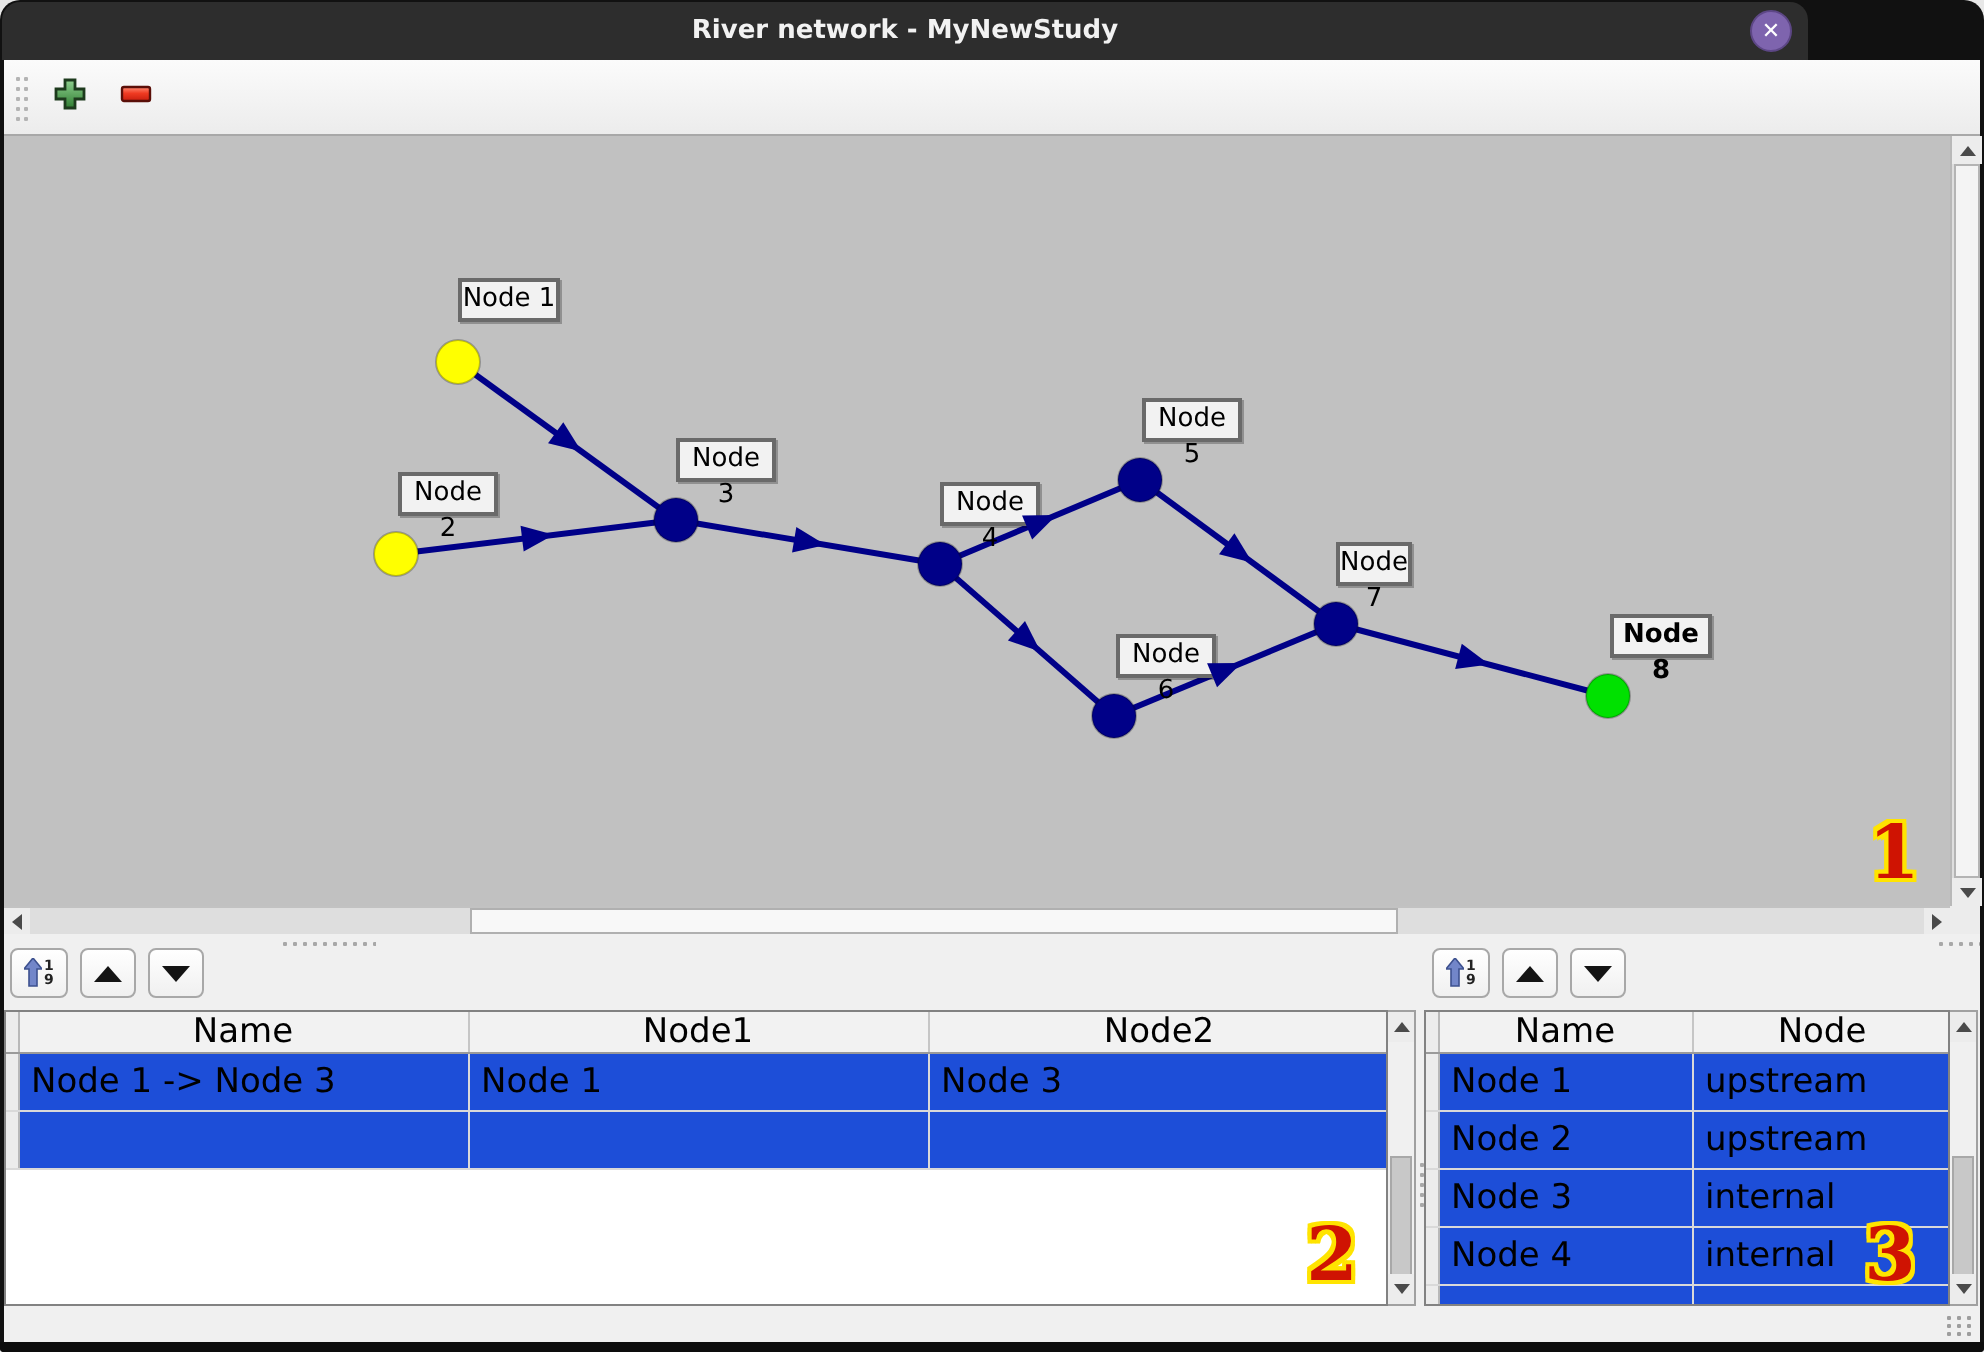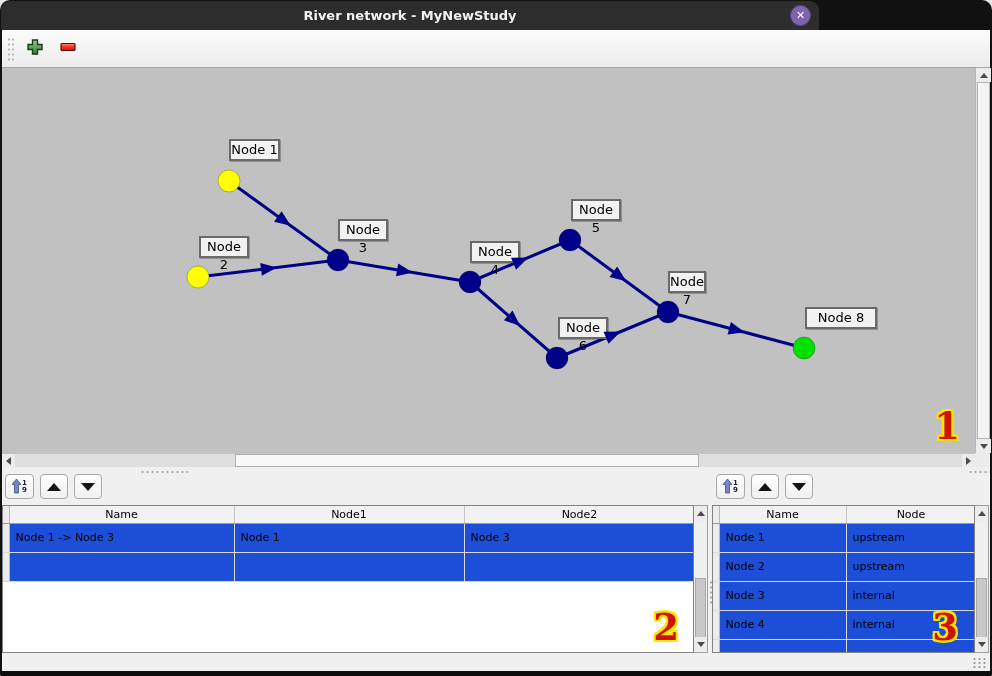--- a/index.html
+++ b/index.html
@@ -1,19 +1,19 @@
 <!DOCTYPE html>
 <html><head>
 <meta charset="utf-8">
 <style>
   html,body{margin:0;padding:0;background:#e8e8e8;font-family:"DejaVu Sans","Liberation Sans",sans-serif;}
   *{box-sizing:border-box;}
   .window{position:relative;width:992px;height:676px;background:#111;border-radius:10px 10px 2px 2px;overflow:hidden;}
   
-  .titlebar{position:absolute;left:1px;top:1px;width:818px;height:29px;background:#2d2d2d;border-radius:9px 9px 0 0;display:flex;align-items:center;justify-content:center;}
+  .titlebar{position:absolute;left:1px;top:1px;width:903px;height:29px;background:#2d2d2d;border-radius:9px 9px 0 0;display:flex;align-items:center;justify-content:center;}
   .title{color:#f2f2f2;font-size:13px;font-weight:bold;}
   .close-btn{position:absolute;right:8px;top:4px;width:21px;height:21px;border-radius:50%;background:#7e64ae;border:1px solid #5d4786;display:flex;align-items:center;justify-content:center;cursor:pointer;}
   .close-x{color:#fff;font-size:11px;font-weight:bold;line-height:1;}
   
   .toolbar{position:absolute;left:2px;top:30px;width:988px;height:38px;background:linear-gradient(#fbfbfb,#ececec);border-bottom:1px solid #a8a8a8;display:flex;align-items:center;}
   .tb-grip{width:7px;height:24px;margin-left:5px;margin-right:8px;background-image:radial-gradient(circle,#b4b4b4 1px,transparent 1.2px);background-size:4px 5px;}
   .tb-btn{width:26px;height:26px;border:none;background:transparent;display:flex;align-items:center;justify-content:center;margin-right:7px;padding:0;cursor:pointer;}
   
   .canvas{position:absolute;left:2px;top:68px;width:973px;height:385px;background:#c1c1c1;overflow:hidden;}
   .canvas svg{position:absolute;left:0;top:0;}
@@ -36,21 +36,21 @@
   .splitter-dots-h2{position:absolute;left:966px;top:3px;width:22px;height:4px;background-image:radial-gradient(circle,#a8a8a8 1px,transparent 1.2px);background-size:5px 4px;cursor:row-resize;}
   .splitter-dots-v{position:absolute;left:707px;top:113px;width:4px;height:26px;background-image:radial-gradient(circle,#a8a8a8 1px,transparent 1.2px);background-size:4px 5px;cursor:col-resize;}
   .panel-btns{position:absolute;top:7px;display:flex;gap:6px;}
   .pb{height:25px;min-width:26px;background:linear-gradient(#ffffff,#f0f0f0);border:1px solid #a8a8a8;border-radius:4px;display:flex;align-items:center;justify-content:center;padding:0 6px;cursor:pointer;}
   .pb .tri-up-b{width:0;height:0;border-left:7px solid transparent;border-right:7px solid transparent;border-bottom:8px solid #141414;}
   .pb .tri-down-b{width:0;height:0;border-left:7px solid transparent;border-right:7px solid transparent;border-top:8px solid #141414;}
   .sort-ic{display:flex;align-items:center;gap:1px;}
   .sort-nums{display:flex;flex-direction:column;font-size:7px;line-height:7px;color:#222;font-weight:bold;}
   
   .grid-wrap{position:absolute;top:38px;background:#fff;border:1px solid #828282;overflow:hidden;}
-  table.grid{border-collapse:collapse;table-layout:fixed;width:100%;font-size:11px;color:#000;}
+  table.grid{border-collapse:collapse;table-layout:fixed;width:100%;font-size:17px;color:#000;}
   table.grid th{height:17px;background:#f2f2f2;font-weight:normal;border-right:1px solid #c6c6c6;border-bottom:1px solid #9a9a9a;text-align:center;padding:0;overflow:hidden;}
   table.grid td{height:29px;border-right:1px solid #d9d9d9;border-bottom:1px solid #d9d9d9;padding:0 0 0 6px;white-space:nowrap;overflow:hidden;background:#1d4ed8;}
   table.grid td.rowhdr, table.grid th.rowhdr{background:#ececec;border-right:1px solid #b8b8b8;padding:0;}
   .tbl-vscroll{position:absolute;top:38px;width:14px;height:148px;background:#f0f0f0;border:1px solid #a0a0a0;border-left:none;}
   .tbl-vscroll .arrow-btn{position:absolute;left:0;width:13px;height:15px;background:#ececec;display:flex;align-items:center;justify-content:center;}
   .tbl-thumb{position:absolute;left:1px;width:11px;background:#c8c8c8;border:1px solid #a8a8a8;}
   
   .statusbar{position:absolute;left:2px;top:653px;width:988px;height:18px;background:#f0f0f0;}
   .resize-grip{position:absolute;right:4px;bottom:3px;width:14px;height:11px;background-image:radial-gradient(circle,#9e9e9e 1px,transparent 1.2px);background-size:5px 4px;cursor:nwse-resize;}
   .bottom-edge{position:absolute;left:0px;top:671px;width:992px;height:5px;background:#0d0d0d;}
@@ -122,21 +122,21 @@
         <circle cx="802" cy="280" r="11" fill="#00e100" stroke="rgba(0,0,0,0.25)"></circle>
       </svg>
     <div id="labels-layer">
         <div class="node-label" style="left: 227px; top: 71px; width: 51px; height: 22px;">Node 1</div>
         <div class="node-label" style="left: 197px; top: 168px; width: 50px; height: 22px;">Node 2</div>
         <div class="node-label" style="left: 336px; top: 151px; width: 50px; height: 22px;">Node 3</div>
         <div class="node-label" style="left: 468px; top: 173px; width: 50px; height: 22px;">Node 4</div>
         <div class="node-label" style="left: 569px; top: 131px; width: 50px; height: 22px;">Node 5</div>
         <div class="node-label" style="left: 556px; top: 249px; width: 50px; height: 22px;">Node 6</div>
         <div class="node-label" style="left: 666px; top: 203px; width: 38px; height: 22px;">Node 7</div>
-        <div class="node-label" style="left: 803px; top: 239px; width: 72px; height: 22px;">Node 8</div>
+        <div class="node-label" style="left: 803px; top: 239px; width: 51px; height: 22px; font-weight: bold;">Node 8</div>
       </div>
     <svg id="net-arrows" width="973" height="385">
         <polygon points="9,0 -7,6.5 -7,-6.5" transform="translate(281.5,152.5) rotate(35.93349726018383)" fill="#000088"></polygon>
         <polygon points="9,0 -7,6.5 -7,-6.5" transform="translate(266,200.5) rotate(-6.923448914810532)" fill="#000088"></polygon>
         <polygon points="9,0 -7,6.5 -7,-6.5" transform="translate(402,203) rotate(9.462322208025617)" fill="#000088"></polygon>
         <polygon points="9,0 -7,6.5 -7,-6.5" transform="translate(518,193) rotate(-22.78240573048169)" fill="#000088"></polygon>
         <polygon points="9,0 -7,6.5 -7,-6.5" transform="translate(511.5,252) rotate(41.13926737511674)" fill="#000088"></polygon>
         <polygon points="9,0 -7,6.5 -7,-6.5" transform="translate(617,208) rotate(36.304497122575235)" fill="#000088"></polygon>
         <polygon points="9,0 -7,6.5 -7,-6.5" transform="translate(610.5,267) rotate(-22.509821972887217)" fill="#000088"></polygon>
         <polygon points="9,0 -7,6.5 -7,-6.5" transform="translate(734,262) rotate(14.826479970355665)" fill="#000088"></polygon>

